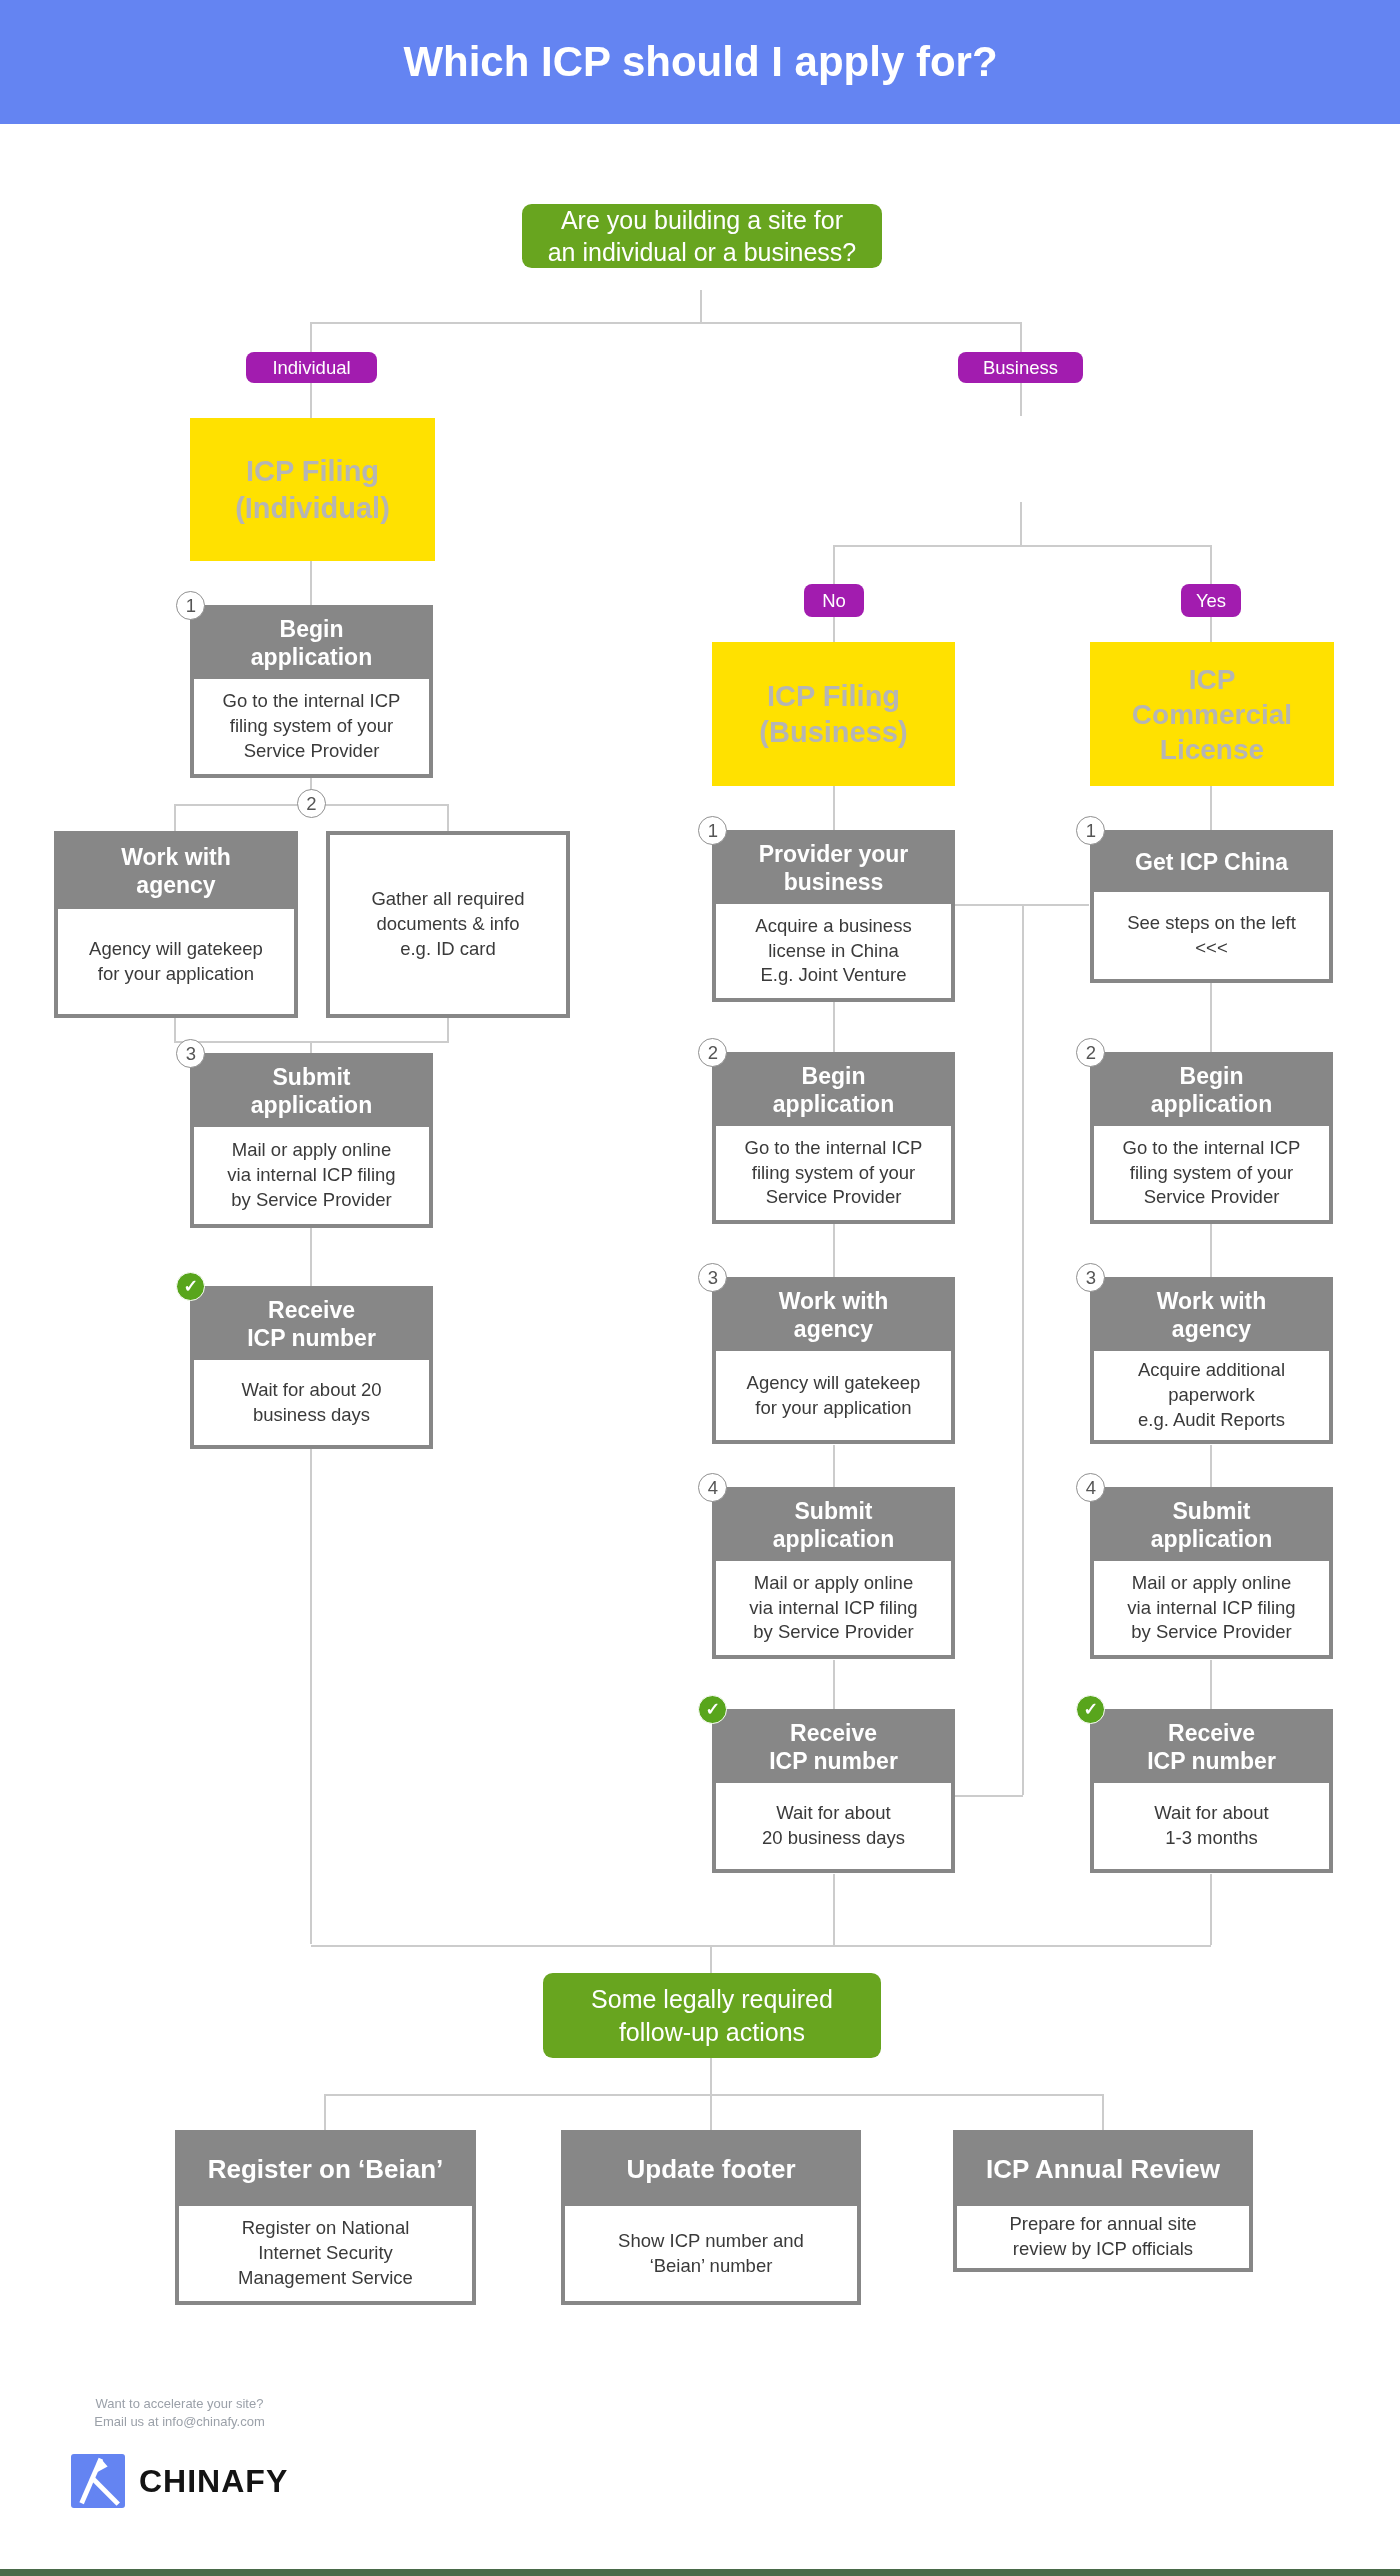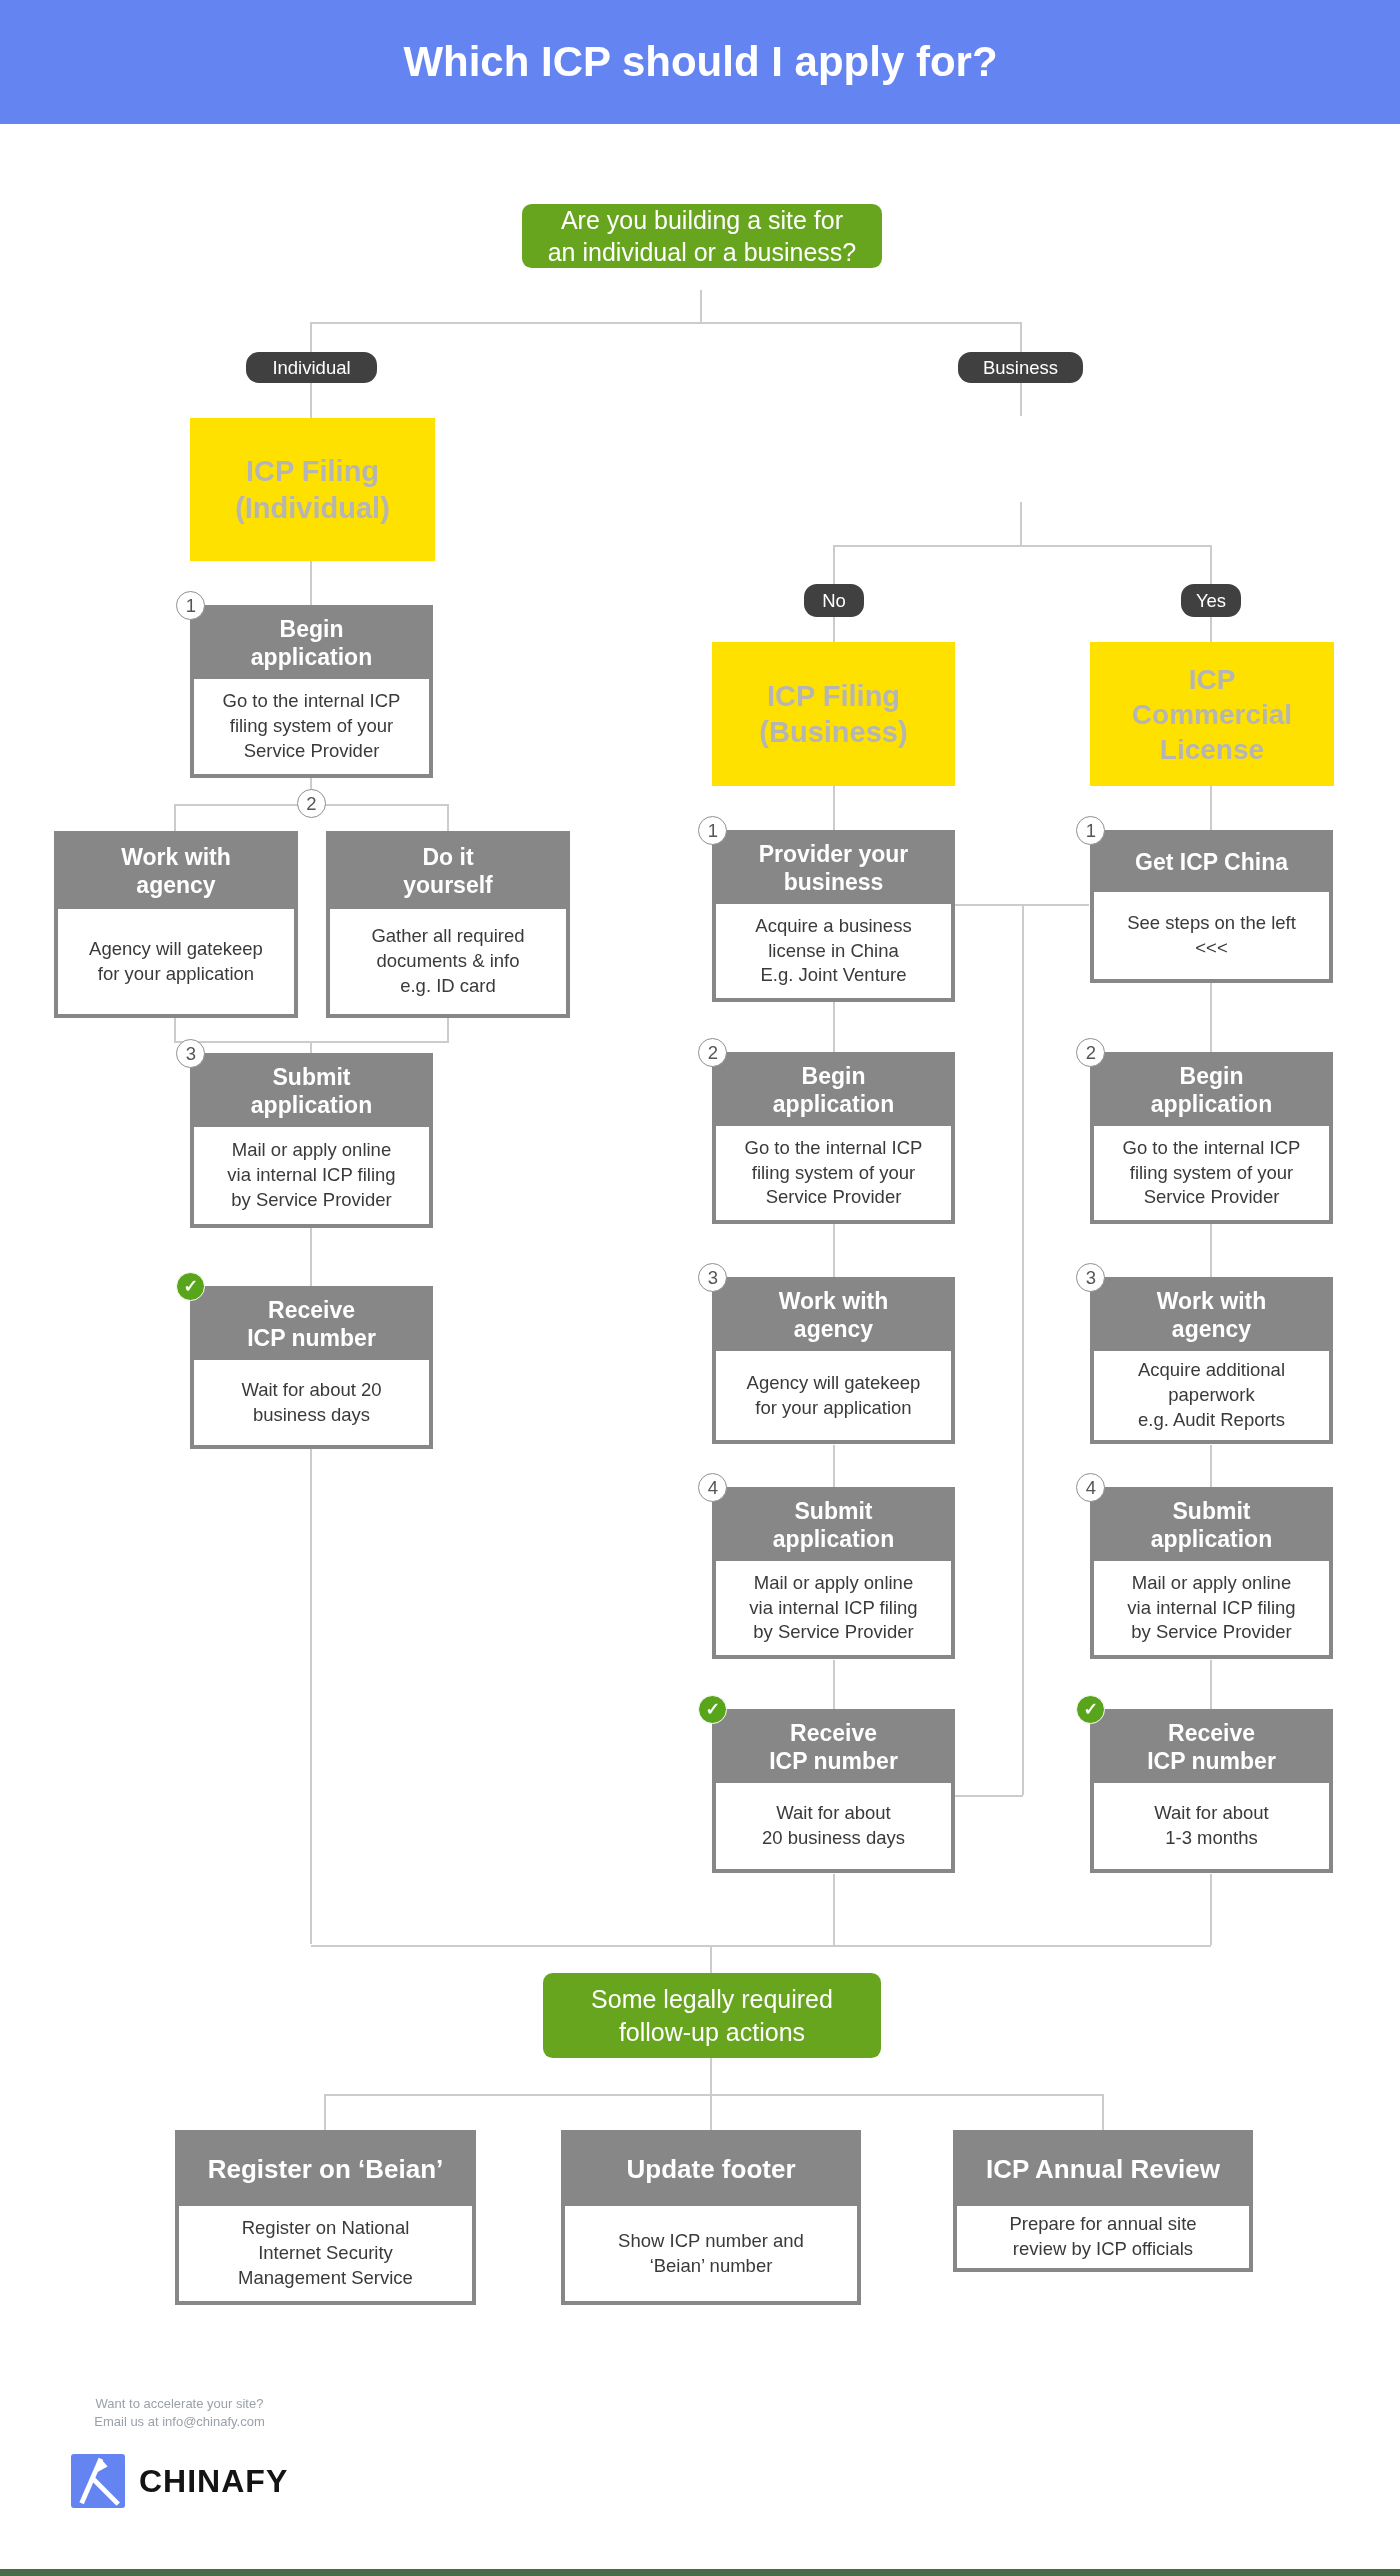--- a/index.html
+++ b/index.html
@@ -7,21 +7,21 @@
           font-family:"Liberation Sans", sans-serif;}
   .titlebar{position:absolute;left:0;top:0;width:1401px;height:124px;background:#6484f2;
             display:flex;align-items:center;justify-content:center;color:#fff;
             font-size:42px;font-weight:bold;}
   .gbox{position:absolute;background:#68a51f;color:#fff;border-radius:9.7px;
         display:flex;align-items:center;justify-content:center;text-align:center;
         font-size:25px;line-height:1.3;white-space:pre-line;}
   .ybox{position:absolute;background:#ffe100;color:#b5b5b5;font-weight:bold;font-size:29px;
         display:flex;align-items:center;justify-content:center;text-align:center;
         line-height:1.25;white-space:pre-line;}
-  .tag{position:absolute;background:#404040;color:#fff;border-radius:13px;font-size:18.5px;
+  .tag{position:absolute;background:#a21caf;color:#fff;border-radius:8px;font-size:18.5px;
        display:flex;align-items:center;justify-content:center;white-space:pre-line;}
   .card{position:absolute;background:#878787;padding:3.9px;box-sizing:border-box;
         display:flex;flex-direction:column;}
   .card .hd{height:70px;color:#fff;font-weight:bold;font-size:23px;line-height:1.2;
         display:flex;align-items:center;justify-content:center;text-align:center;
         white-space:pre-line;flex:0 0 auto;}
   .card .bd{background:#fff;flex:1 1 auto;display:flex;align-items:center;justify-content:center;
         text-align:center;font-size:18.5px;color:#3a3a3a;line-height:1.35;white-space:pre-line;}
   .card.wide .hd{font-size:26px;}
   .badge{position:absolute;left:-13.6px;top:-13.6px;width:29px;height:29px;border-radius:50%;
@@ -122,22 +122,20 @@
 
   <div class="badge floating">2</div>
 
   <div class="card" style="left:54px;top:831px;width:244px;height:187px">
     <div class="hd" style="height:74px">Work with
 agency</div>
     <div class="bd">Agency will gatekeep
 for your application</div>
   </div>
   <div class="card" style="left:326px;top:831px;width:244px;height:187px">
-    <div class="hd" style="height:74px">Do it
-yourself</div>
     <div class="bd">Gather all required
 documents &amp; info
 e.g. ID card</div>
   </div>
 
   <div class="card" style="left:190px;top:1053px;width:243px;height:175px">
     <div class="badge">3</div>
     <div class="hd">Submit
 application</div>
     <div class="bd">Mail or apply online

